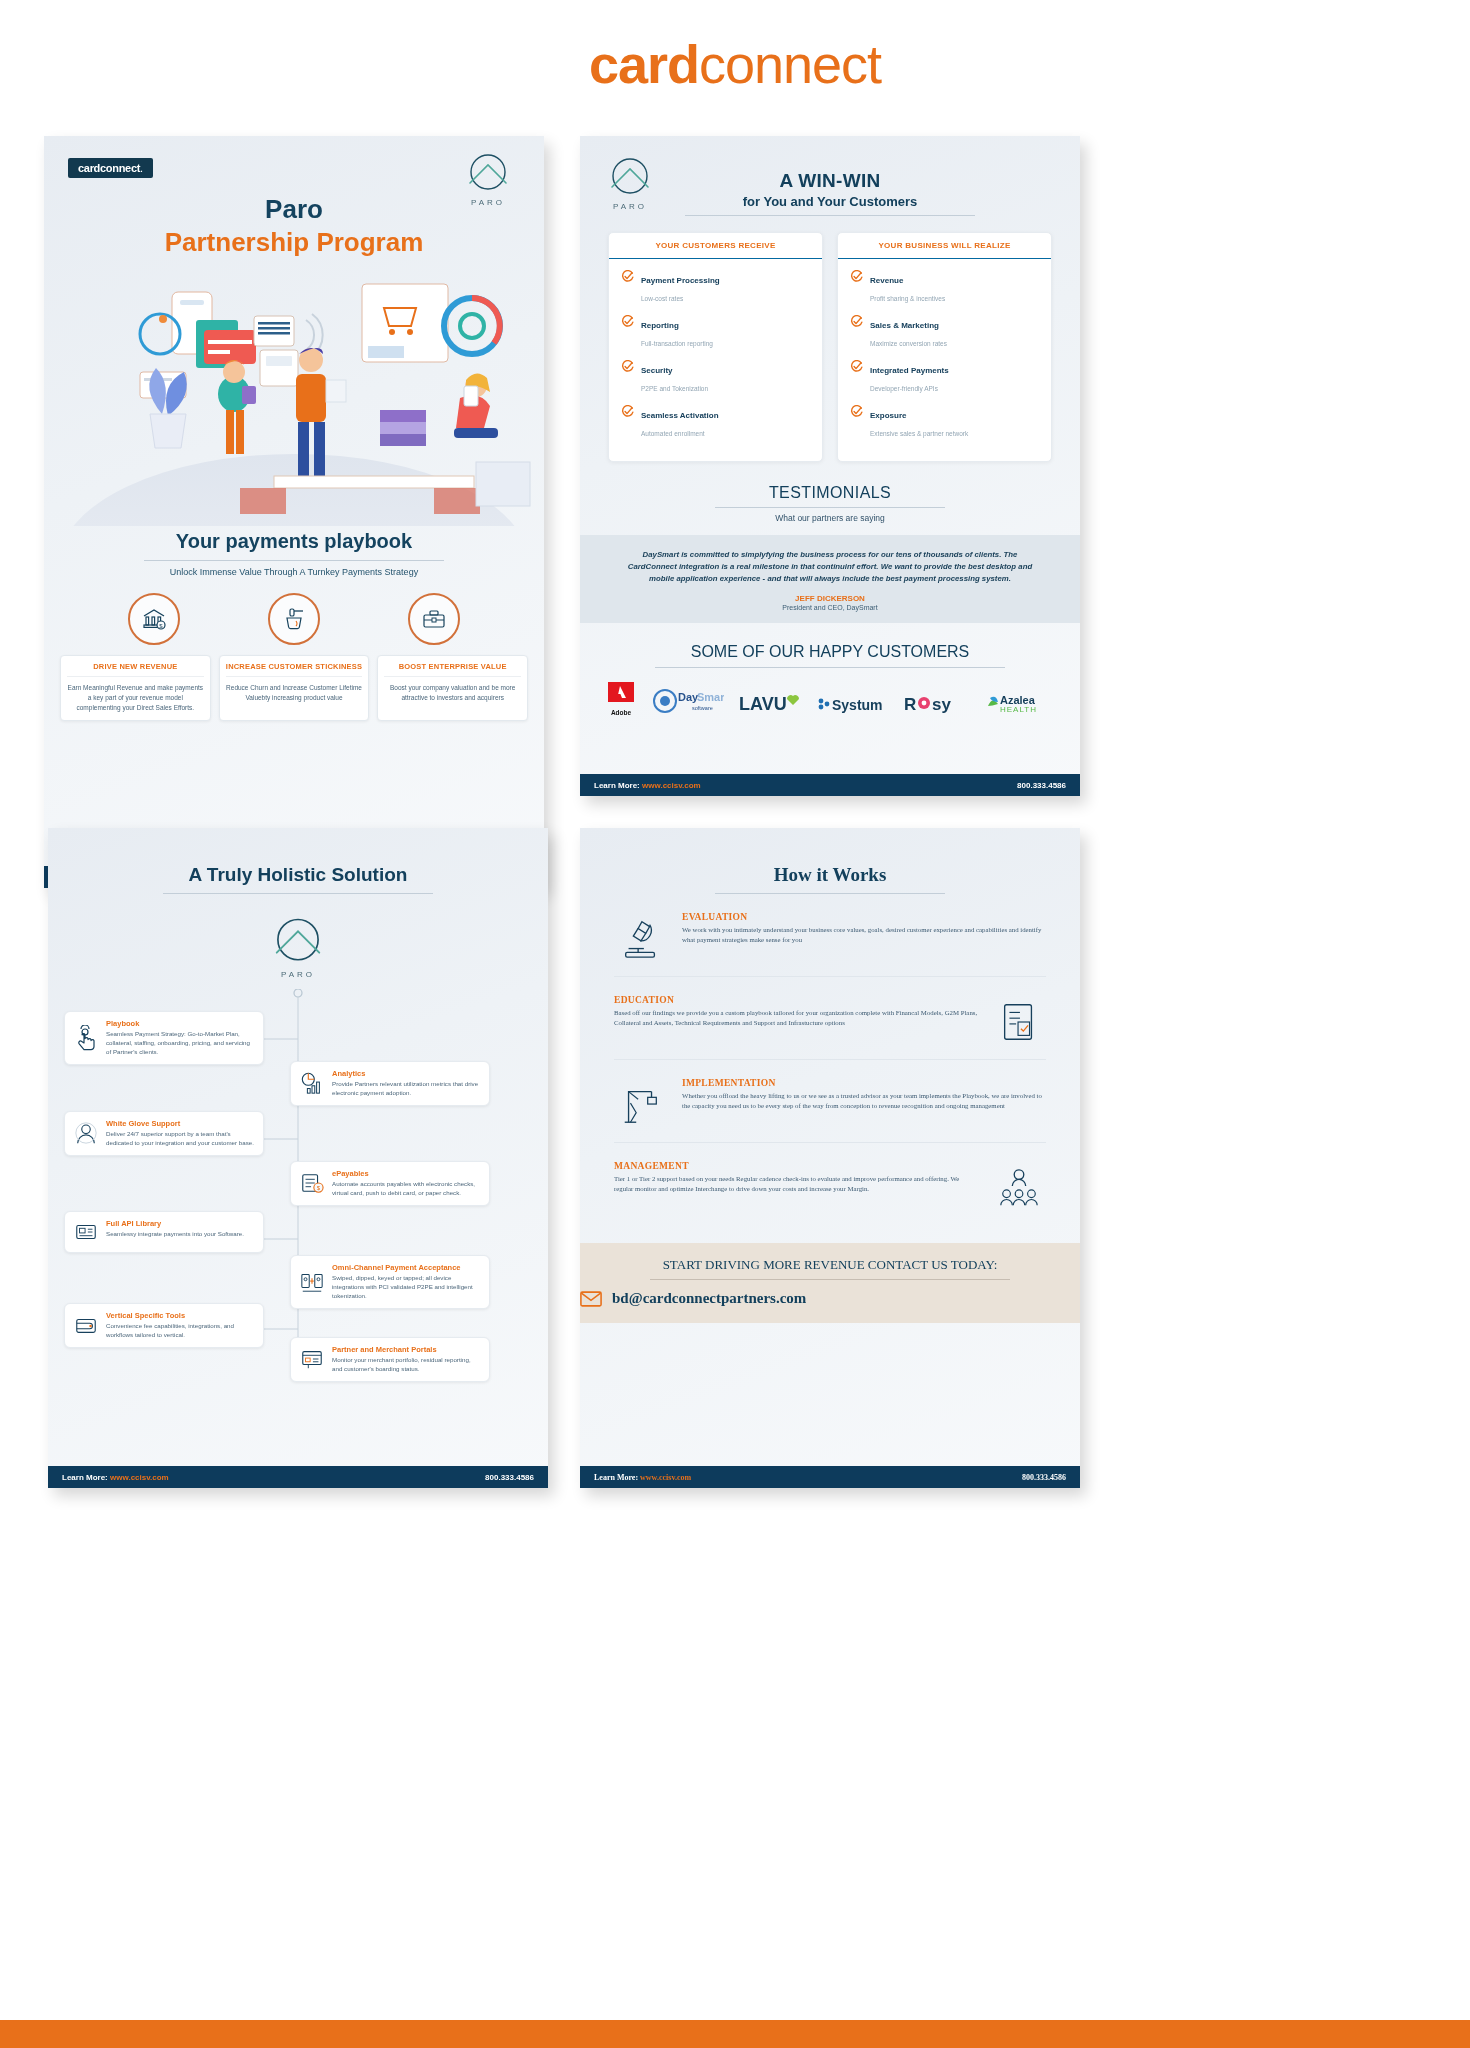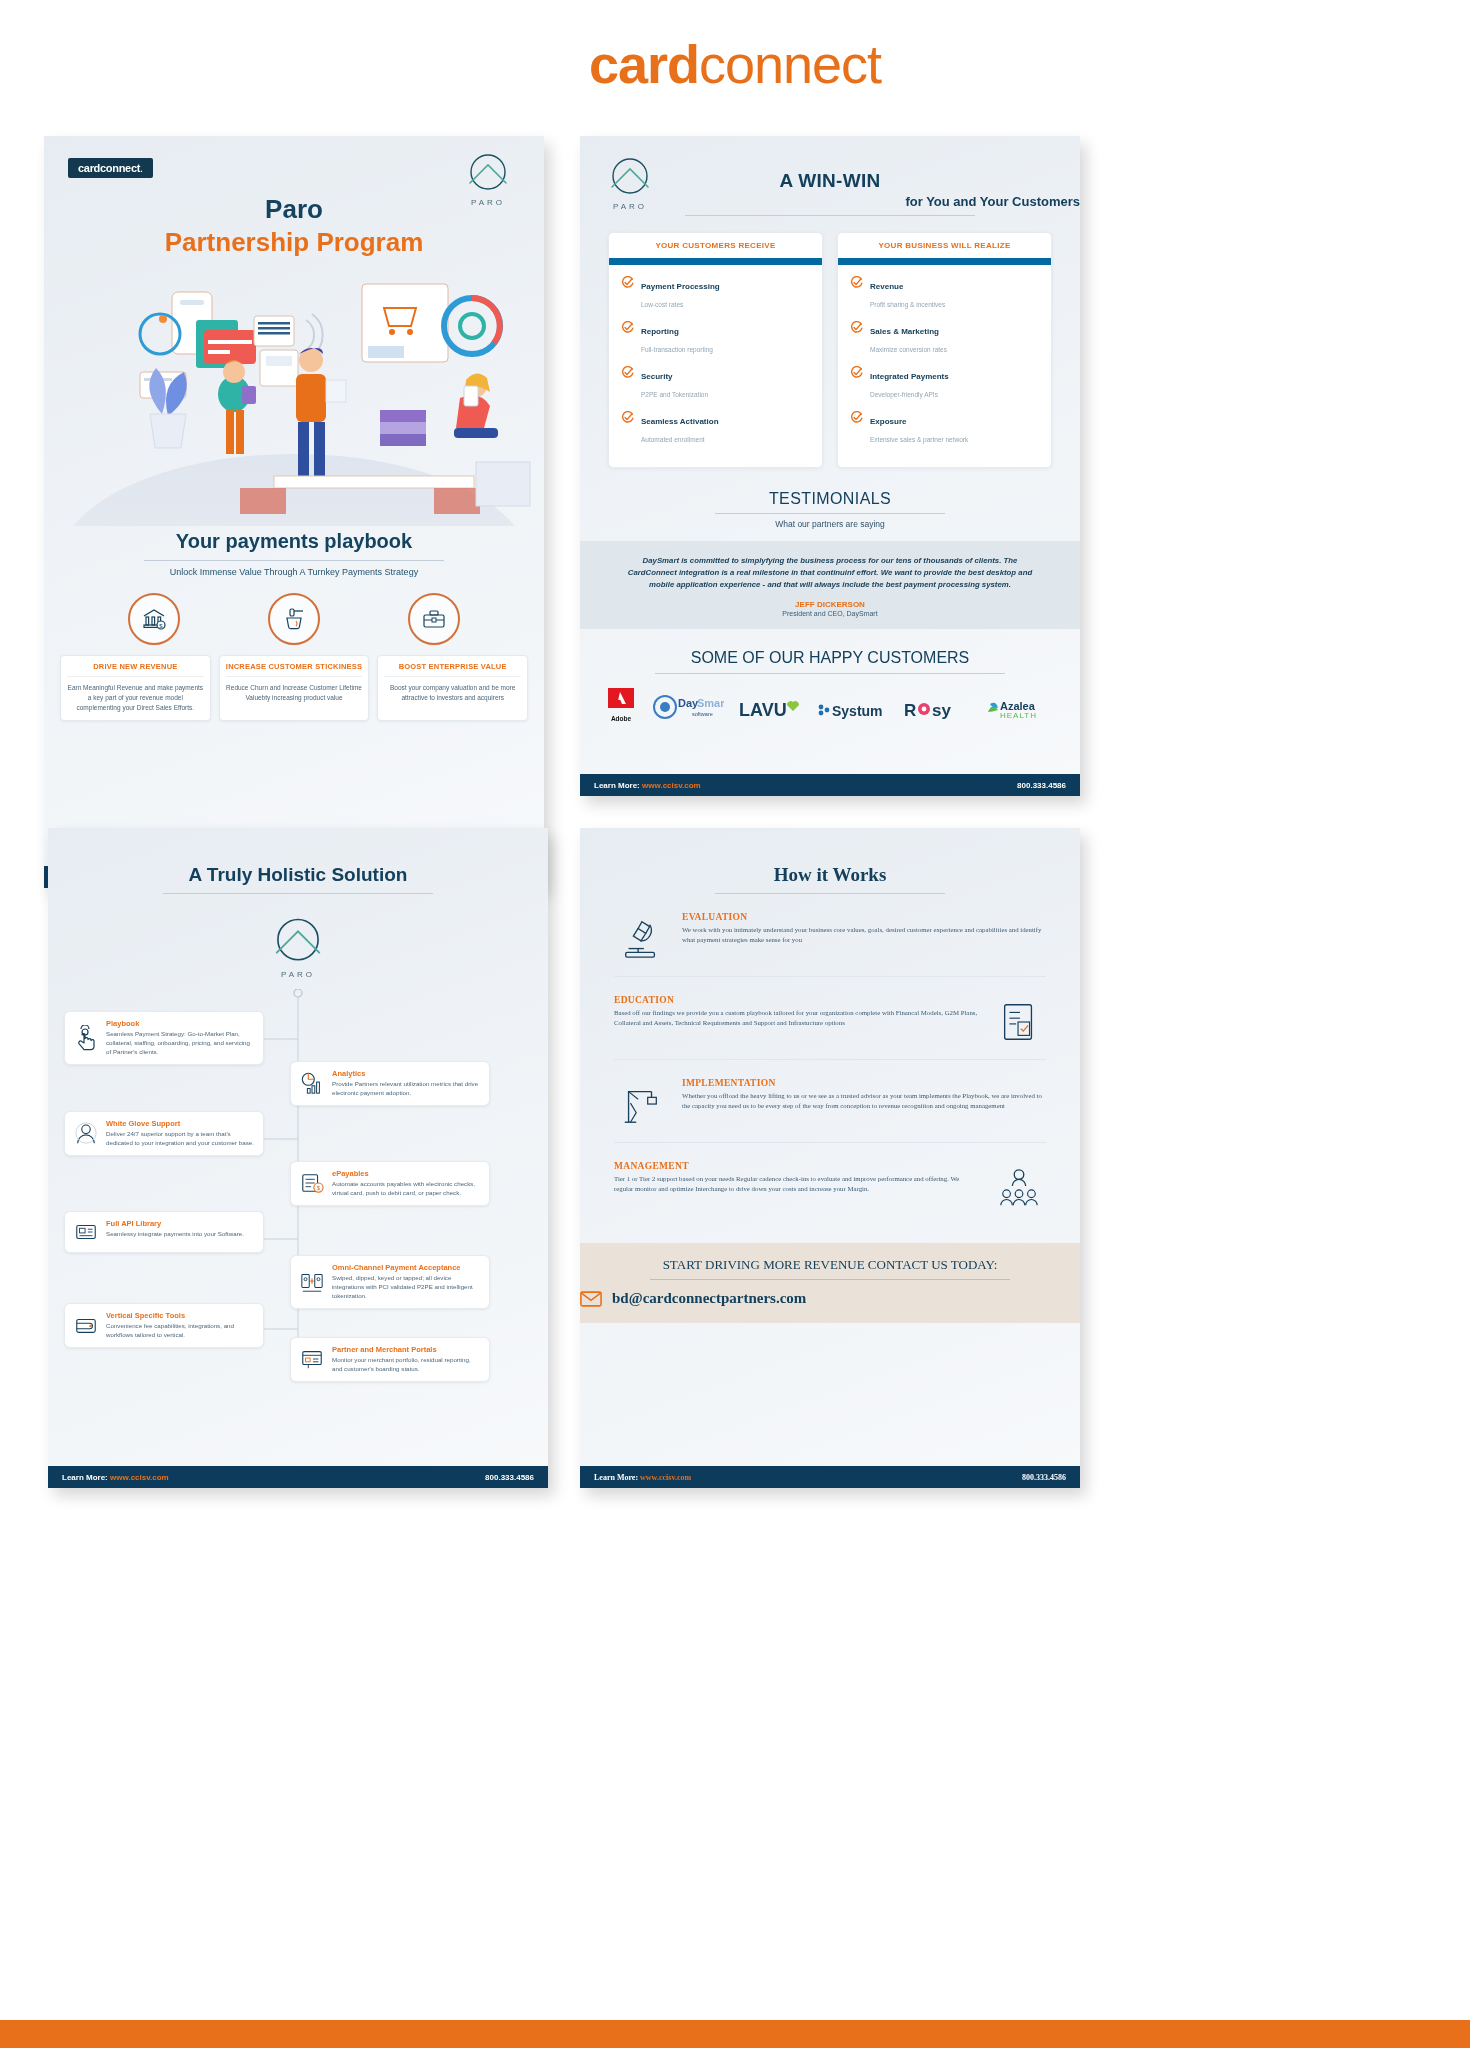--- a/index.html
+++ b/index.html
@@ -48,27 +48,27 @@
          display:flex; align-items:center; justify-content:center;}
   .cards3{ display:flex; gap:8px; margin:10px 16px 0; }
   .c3{ flex:1; background:#fff; border:1px solid #e3e9ee; border-radius:4px; padding:6px 6px 8px;
        box-shadow:0 1px 3px rgba(0,0,0,.06); }
   .c3 h4{ font-size:7.5px; color:#e8701a; text-align:center; letter-spacing:.2px; padding-bottom:5px;
           border-bottom:1px solid #eceff2; }
   .c3 p{ font-size:6.5px; line-height:1.5; color:#49657a; text-align:center; margin-top:6px; }
 
   
   .h-win{ text-align:center; margin-top:34px; font-size:19px; font-weight:bold; color:#13405c; letter-spacing:.3px;}
-  .h-win2{ text-align:right; font-size:13px; font-weight:bold; color:#13405c; margin-top:2px;}
+  .h-win2{ text-align:center; font-size:13px; font-weight:bold; color:#13405c; margin-top:2px;}
   .win-rule{ width:290px; height:1px; background:#c3ced8; margin:6px auto 0;}
   .benefit-row{ display:flex; gap:14px; margin:16px 28px 0; }
   .bcard{ flex:1; background:#fff; border:1px solid #e6ebf0; border-radius:5px;
           box-shadow:0 1px 4px rgba(0,0,0,.06); }
   .bcard h5{ font-size:8px; color:#e8701a; text-align:center; padding:8px 0 8px;
-             border-bottom:7px solid #0369a1; letter-spacing:.3px;}
+             border-bottom:1px solid #0369a1; letter-spacing:.3px;}
   .bcard ul{ list-style:none; padding:10px 12px 12px; }
   .bcard li{ display:flex; gap:7px; margin-bottom:9px; }
   .chk{ flex:0 0 13px; height:13px; margin-top:1px; }
   .bt{ font-size:8px; font-weight:bold; color:#17405c; }
   .bs{ font-size:6.5px; color:#93a6b4; margin-top:1px; }
   .h-test{ text-align:center; margin-top:22px; font-size:16px; color:#13405c; letter-spacing:.4px; }
   .test-rule{ width:230px; height:1px; background:#c3ced8; margin:5px auto 5px; }
   .test-sub{ text-align:center; font-size:8.5px; color:#33536b; }
   .quote-band{ margin-top:12px; background:#dfe6ec; padding:14px 40px 12px; }
   .quote{ font-size:7.8px; line-height:1.55; color:#183f58; font-style:italic; font-weight:bold; text-align:center;}

